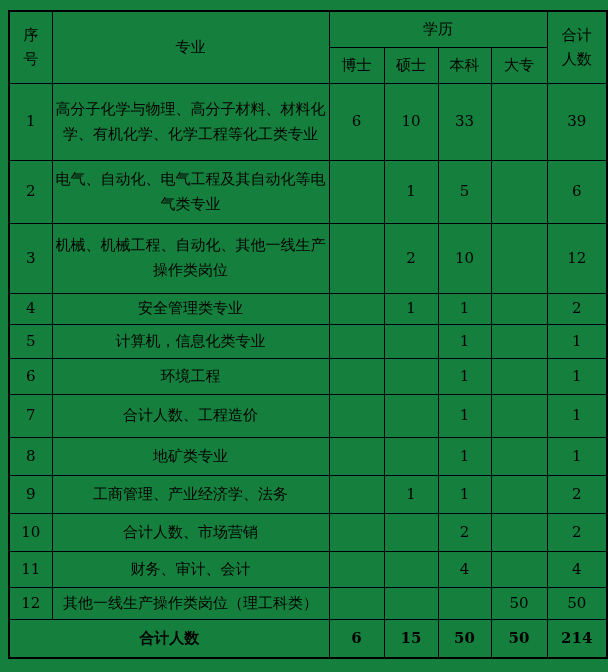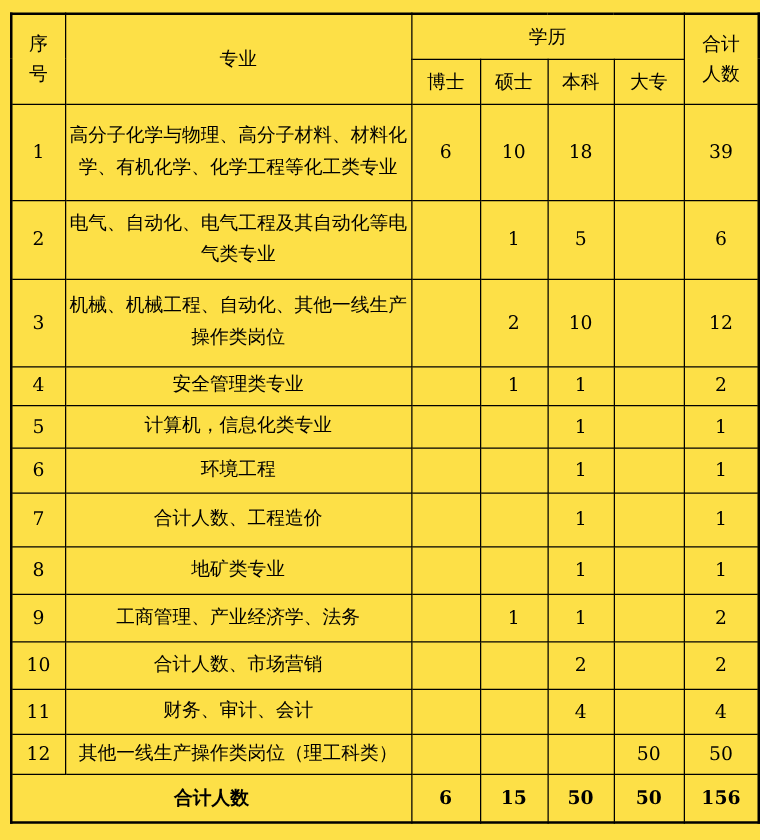--- a/index.html
+++ b/index.html
@@ -8,21 +8,21 @@
     background: #ffffff;
     width: 608px;
     height: 672px;
     font-family: "DejaVu Serif", "Liberation Serif", serif;
     color: #000000;
   }
   .page {
     position: relative;
     width: 608px;
     height: 672px;
-    background: #fde047;
+    background: #15803d;
     overflow: hidden;
   }
   table.recruit {
     position: absolute;
     left: 8px;
     top: 10px;
     width: 598px;
     border-collapse: collapse;
     table-layout: fixed;
     border: 2px solid #000000;
@@ -96,21 +96,21 @@
         <th>本科</th>
         <th>大专</th>
       </tr>
     </thead>
     <tbody>
       <tr style="height:77px">
         <td>1</td>
         <td class="major-cell">高分子化学与物理、高分子材料、材料化学、有机化学、化学工程等化工类专业</td>
         <td>6</td>
         <td>10</td>
-        <td>18</td>
+        <td>33</td>
         <td></td>
         <td>39</td>
       </tr>
       <tr style="height:63px">
         <td>2</td>
         <td class="major-cell">电气、自动化、电气工程及其自动化等电气类专业</td>
         <td></td>
         <td>1</td>
         <td>5</td>
         <td></td>
@@ -207,17 +207,17 @@
         <td>50</td>
       </tr>
     </tbody>
     <tfoot>
       <tr class="total-row" style="height:39px">
         <td colspan="2">合计人数</td>
         <td>6</td>
         <td>15</td>
         <td>50</td>
         <td>50</td>
-        <td>156</td>
+        <td>214</td>
       </tr>
     </tfoot>
   </table>
 </div>
 
 </body></html>

